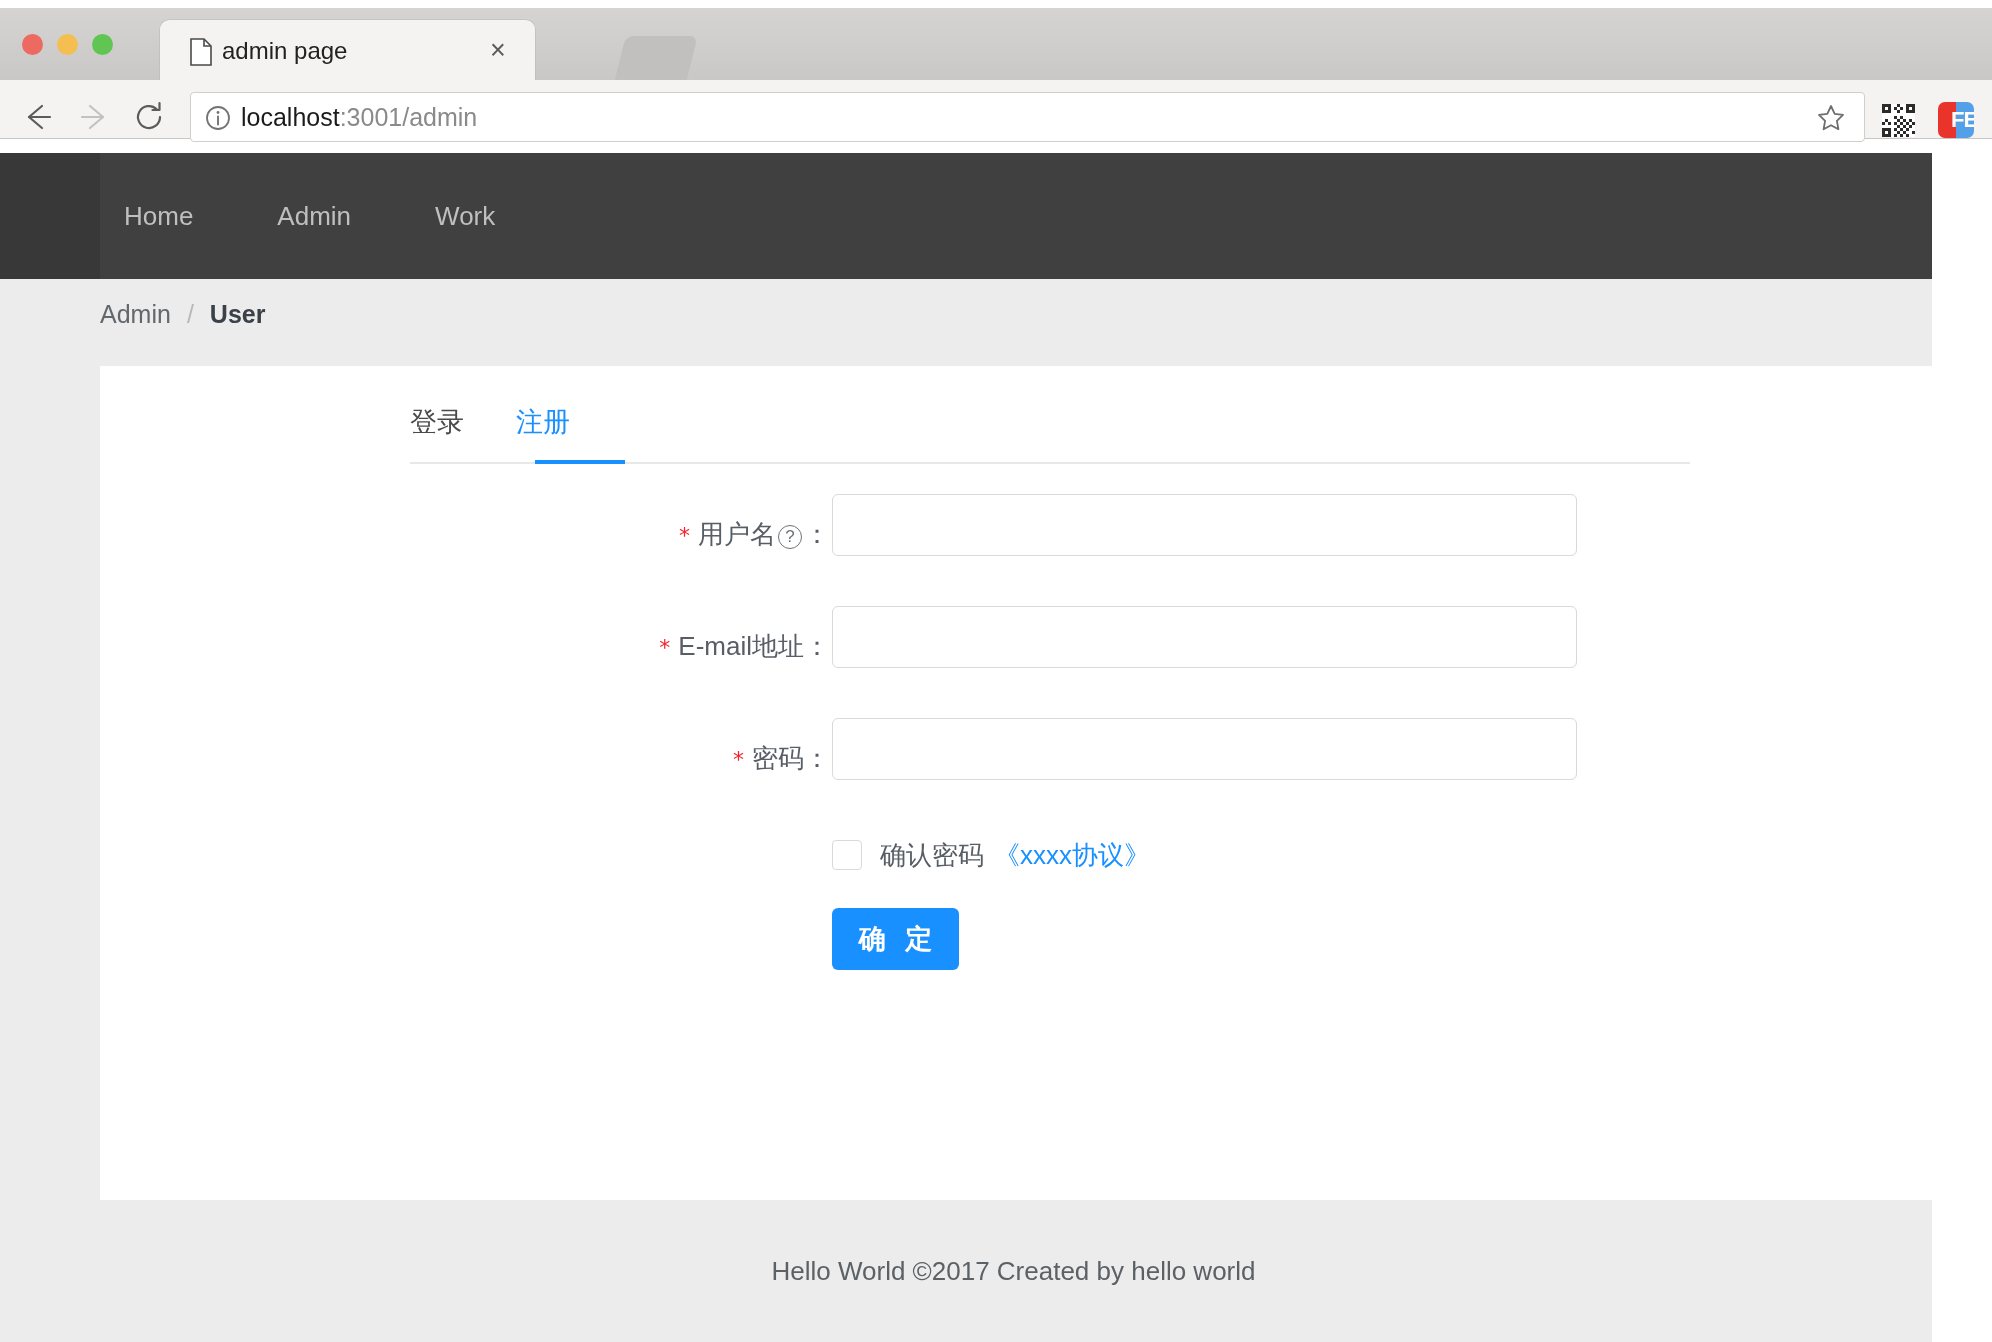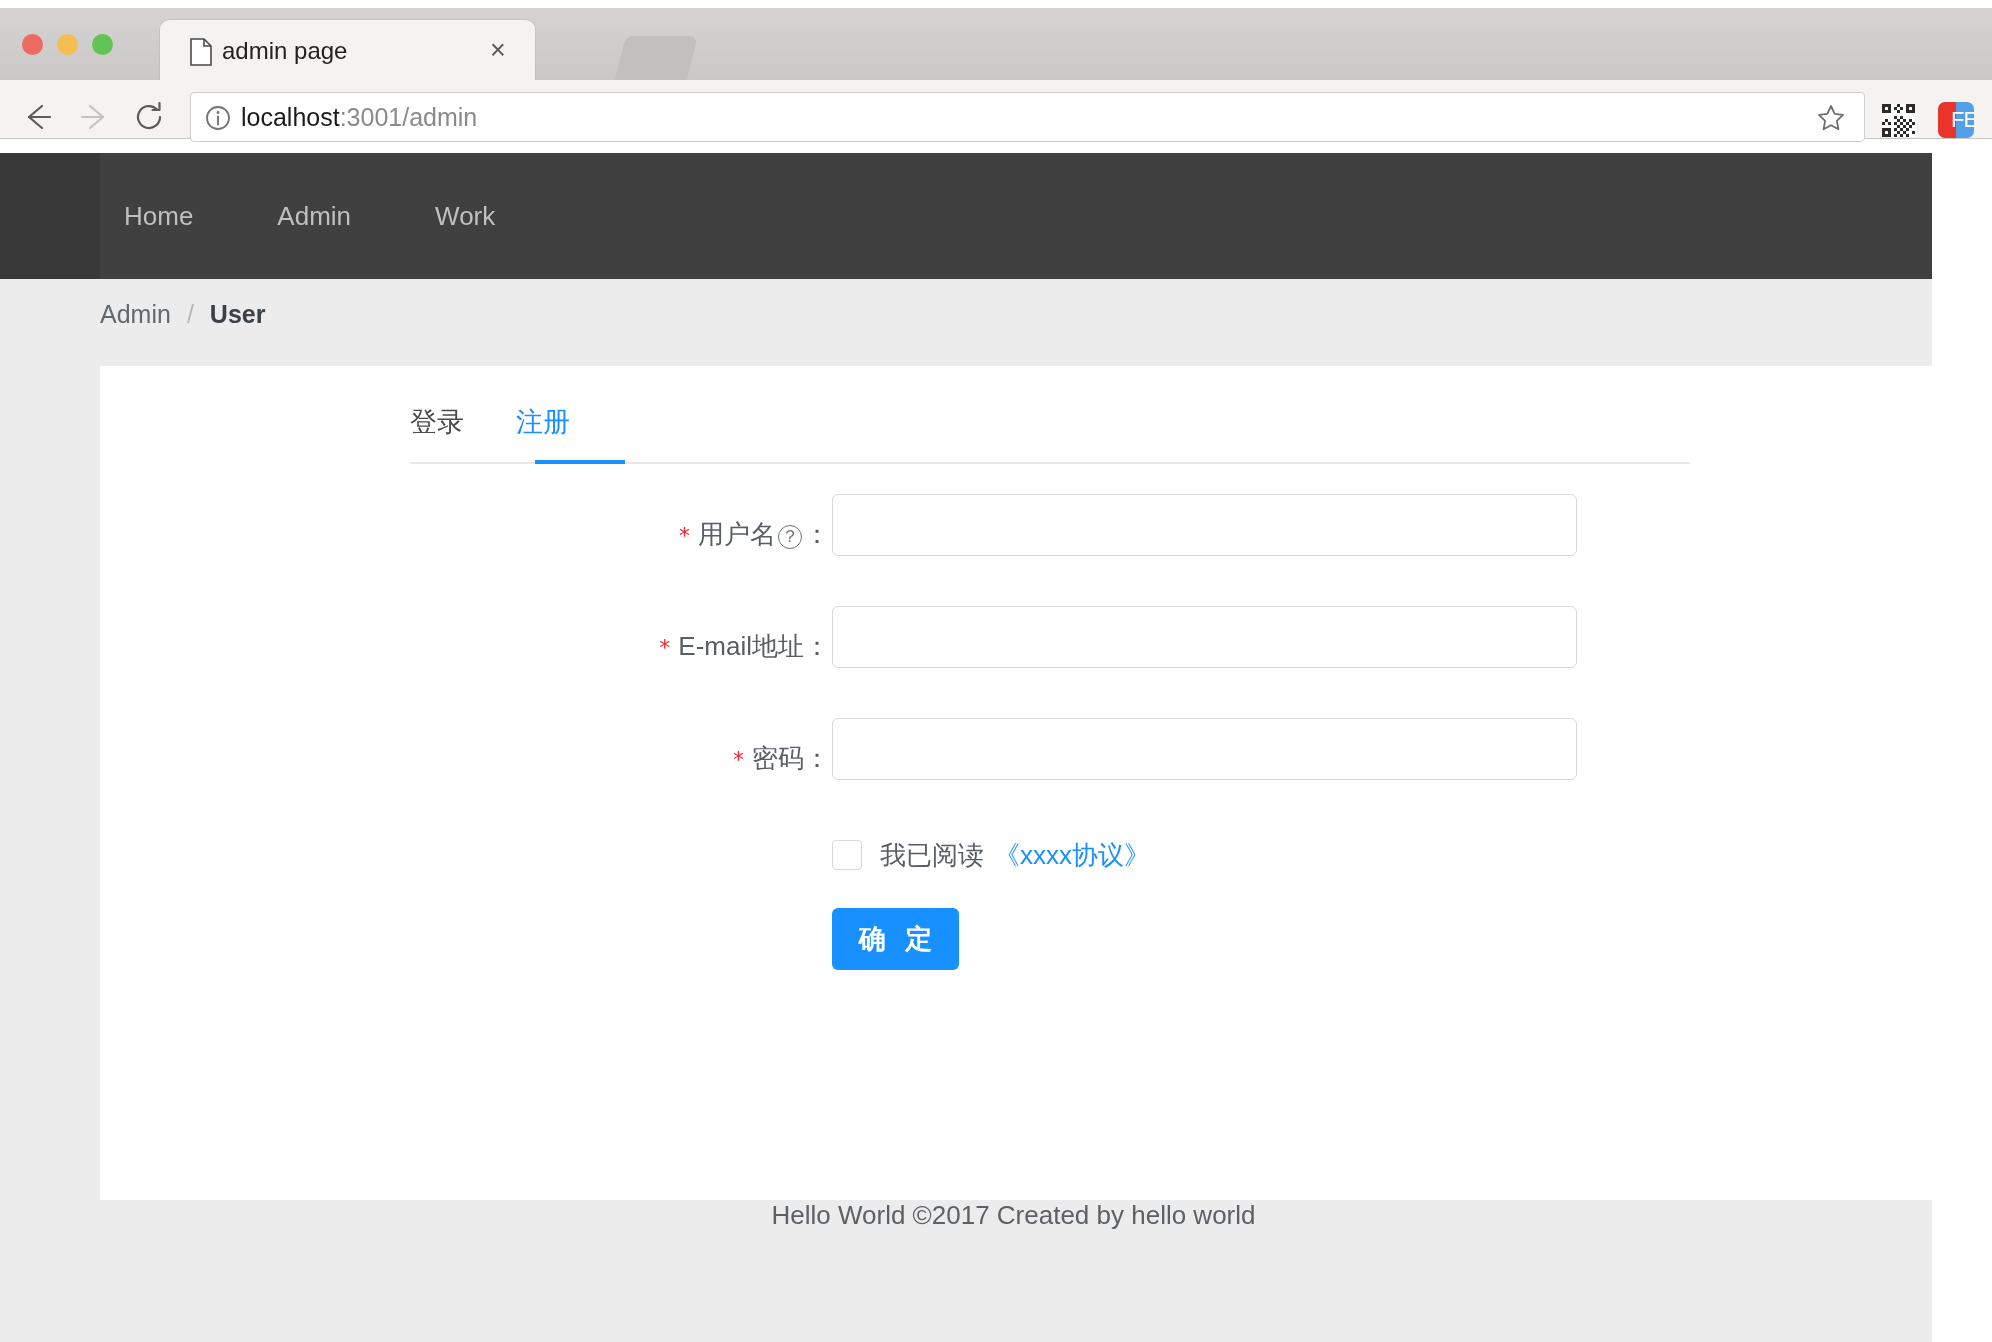--- a/index.html
+++ b/index.html
@@ -135,21 +135,21 @@
     border-radius: 7px;
     overflow: hidden;
     display: flex;
     cursor: pointer;
   }
   .ext-fe .half-l { width: 50%; height: 100%; background: #e8342a; }
   .ext-fe .half-r { width: 50%; height: 100%; background: #54a0e8; }
   .ext-fe .glyph {
     position: absolute; left: 8px; top: 0;
     width: 100%; height: 100%;
-    color: #fff; font-size: 22px; font-weight: normal;
+    color: #fff; font-size: 22px; font-weight: bold;
     display: flex; align-items: center; justify-content: center;
     letter-spacing: -1px;
   }
 
   
   .page {
     position: absolute;
     left: 0; top: 153px;
     width: 1932px; height: 1189px;
     background: #ececec;
@@ -321,21 +321,21 @@
     font-family: "Liberation Sans", sans-serif;
   }
 
   
   .footer {
     position: absolute;
     left: 0; top: 1047px;
     width: 1992px; height: 142px;
     background: #ececec;
     display: flex;
-    align-items: flex-start;
+    align-items: center;
     justify-content: center;
     padding-left: 35px;
   }
   .footer-text {
     font-size: 26px;
     color: #5c6166;
     white-space: nowrap;
   }
 </style>
 </head>
@@ -493,21 +493,21 @@
         </div>
 
         <div class="form-row">
           <div class="form-label"><span class="req">*</span><span>密码</span><span>：</span></div>
           <input class="form-input" type="password" placeholder="" style="">
         </div>
 
 
         <div class="agree-row">
           <div class="agree-box"></div>
-          <div class="agree-text"><span>我已阅读</span><span class="agree-link">《xxxx协议》</span></div>
+          <div class="agree-text"><span>确认密码</span><span class="agree-link">《xxxx协议》</span></div>
         </div>
 
         <div class="submit-row">
           <button class="submit-btn">确 定</button>
         </div>
 
       </div>
     </div>
 
     <div class="footer">

